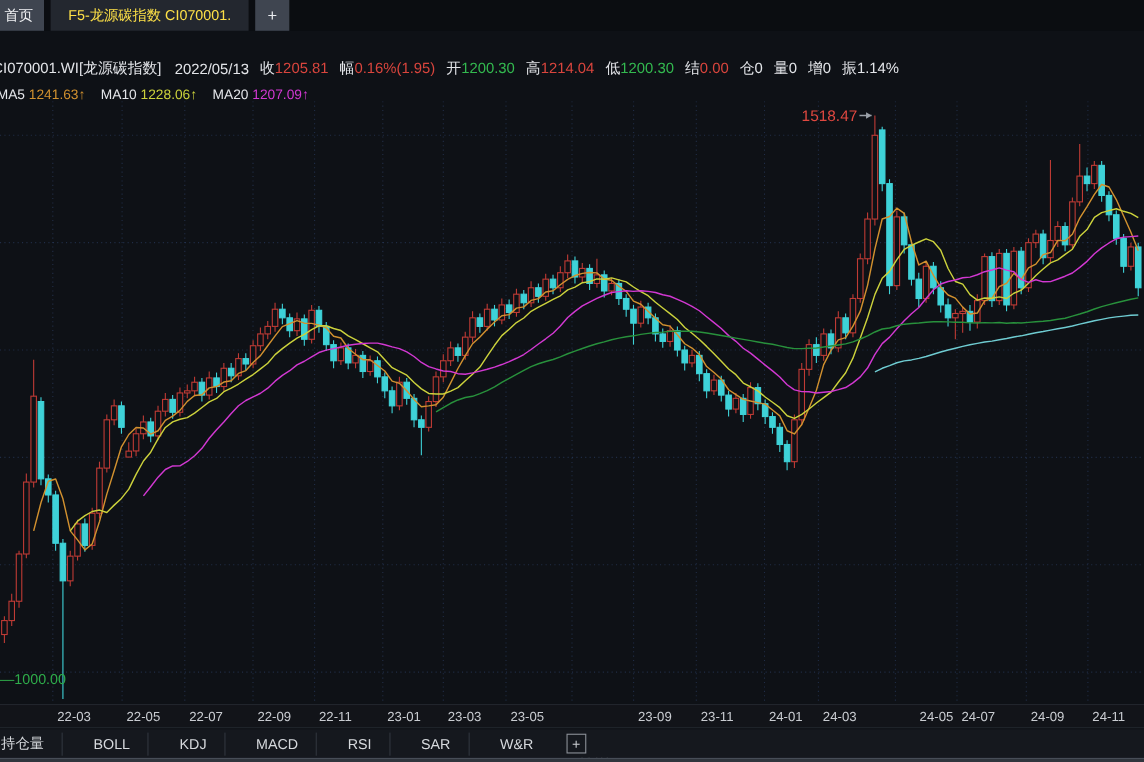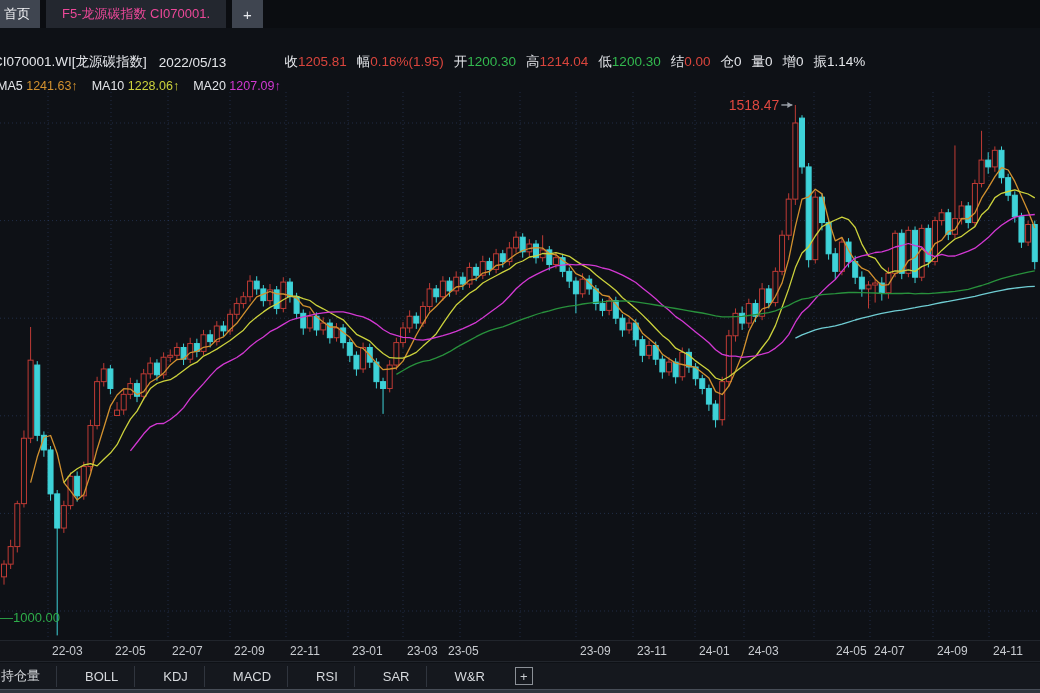--- a/index.html
+++ b/index.html
@@ -2,21 +2,21 @@
 <html><head>
 <meta charset="utf-8">
 <style>
   html,body{margin:0;padding:0;background:#06070a;}
   *{box-sizing:border-box;font-family:"Liberation Sans","DejaVu Sans",sans-serif;}
   .app{position:relative;width:1040px;height:693px;background:#0e1116;overflow:hidden;color:#dfe2e6;}
   
   .tabbar{position:absolute;left:0;top:0;width:1040px;height:28px;background:#0b0d11;display:flex;align-items:stretch;}
   .tab{display:flex;align-items:center;padding:0 12px;font-size:13px;cursor:default;}
   .tab-home{background:#3f4550;color:#f2f3f5;margin-left:-6px;padding:0 10px;}
-  .tab-active{background:#23272f;color:#ec4899;margin-left:6px;padding:0 16px;}
+  .tab-active{background:#23272f;color:#fde047;margin-left:6px;padding:0 16px;}
   .tab-add{background:#3f4550;color:#e8eaee;margin-left:6px;padding:0 11px;font-size:15px;}
   
   .toolbar{position:absolute;left:0;top:28px;width:1040px;height:23px;background:#14171c;display:flex;align-items:center;font-size:13px;color:#dcdfe3;}
   .tbitem{padding:2px 11px;margin-left:-6px;position:relative;white-space:nowrap;}
   .tbitem + .tbitem{margin-left:0;border-left:1px solid #353a44;}
   .tbitem.sel{background:#4a5160;color:#f4f5f7;}
   
   .quotebar{position:absolute;left:0;top:51px;width:1040px;height:22px;display:flex;align-items:center;font-size:13.5px;white-space:nowrap;}
   .quotebar .symbol{color:#e3e5e9;margin-left:-7px;}
   .quotebar .qdate{color:#e3e5e9;margin-left:12px;}
@@ -48,21 +48,21 @@
   <div class="tabbar">
     <div class="tab tab-home">首页</div>
     <div class="tab tab-active">F5-龙源碳指数 CI070001.</div>
     <div class="tab tab-add">+</div>
   </div>
 
 
   <div class="quotebar">
     <span class="symbol">CI070001.WI[龙源碳指数]</span>
     <span class="qdate">2022/05/13</span>
-    <span id="quote-fields" style="display:flex;padding-left:48px;">
+    <span id="quote-fields" style="display:flex;">
         <span class="qf"><span class="ql">收</span><span style="color: rgb(217, 69, 61);">1205.81</span></span>
         <span class="qf"><span class="ql">幅</span><span style="color: rgb(217, 69, 61);">0.16%(1.95)</span></span>
         <span class="qf"><span class="ql">开</span><span style="color: rgb(51, 185, 79);">1200.30</span></span>
         <span class="qf"><span class="ql">高</span><span style="color: rgb(217, 69, 61);">1214.04</span></span>
         <span class="qf"><span class="ql">低</span><span style="color: rgb(51, 185, 79);">1200.30</span></span>
         <span class="qf"><span class="ql">结</span><span style="color: rgb(217, 69, 61);">0.00</span></span>
         <span class="qf"><span class="ql">仓</span><span style="color: rgb(227, 229, 233);">0</span></span>
         <span class="qf"><span class="ql">量</span><span style="color: rgb(227, 229, 233);">0</span></span>
         <span class="qf"><span class="ql">增</span><span style="color: rgb(227, 229, 233);">0</span></span>
         <span class="qf"><span class="ql">振</span><span style="color: rgb(227, 229, 233);">1.14%</span></span>
@@ -426,21 +426,21 @@
 
   <div class="xaxis" id="xaxis">
       <div class="xlab" style="left: 2px; margin-top: 28px;">21-12</div>
       <div class="xlab" style="left: 52px; text-align: right;">22-03</div>
       <div class="xlab" style="left: 115px;">22-05</div>
       <div class="xlab" style="left: 172px;">22-07</div>
       <div class="xlab" style="left: 234px;">22-09</div>
       <div class="xlab" style="left: 290px;">22-11</div>
       <div class="xlab" style="left: 352px;">23-01</div>
       <div class="xlab" style="left: 407px;">23-03</div>
-      <div class="xlab" style="left: 448px;">23-05</div>
+      <div class="xlab" style="left: 464px;">23-05</div>
       <div class="xlab" style="left: 524px; margin-top: 39px;">23-07</div>
       <div class="xlab" style="left: 580px;">23-09</div>
       <div class="xlab" style="left: 637px;">23-11</div>
       <div class="xlab" style="left: 699px;">24-01</div>
       <div class="xlab" style="left: 748px;">24-03</div>
       <div class="xlab" style="left: 836px;">24-05</div>
       <div class="xlab" style="left: 874px;">24-07</div>
       <div class="xlab" style="left: 937px;">24-09</div>
       <div class="xlab" style="left: 993px;">24-11</div>
     </div>

